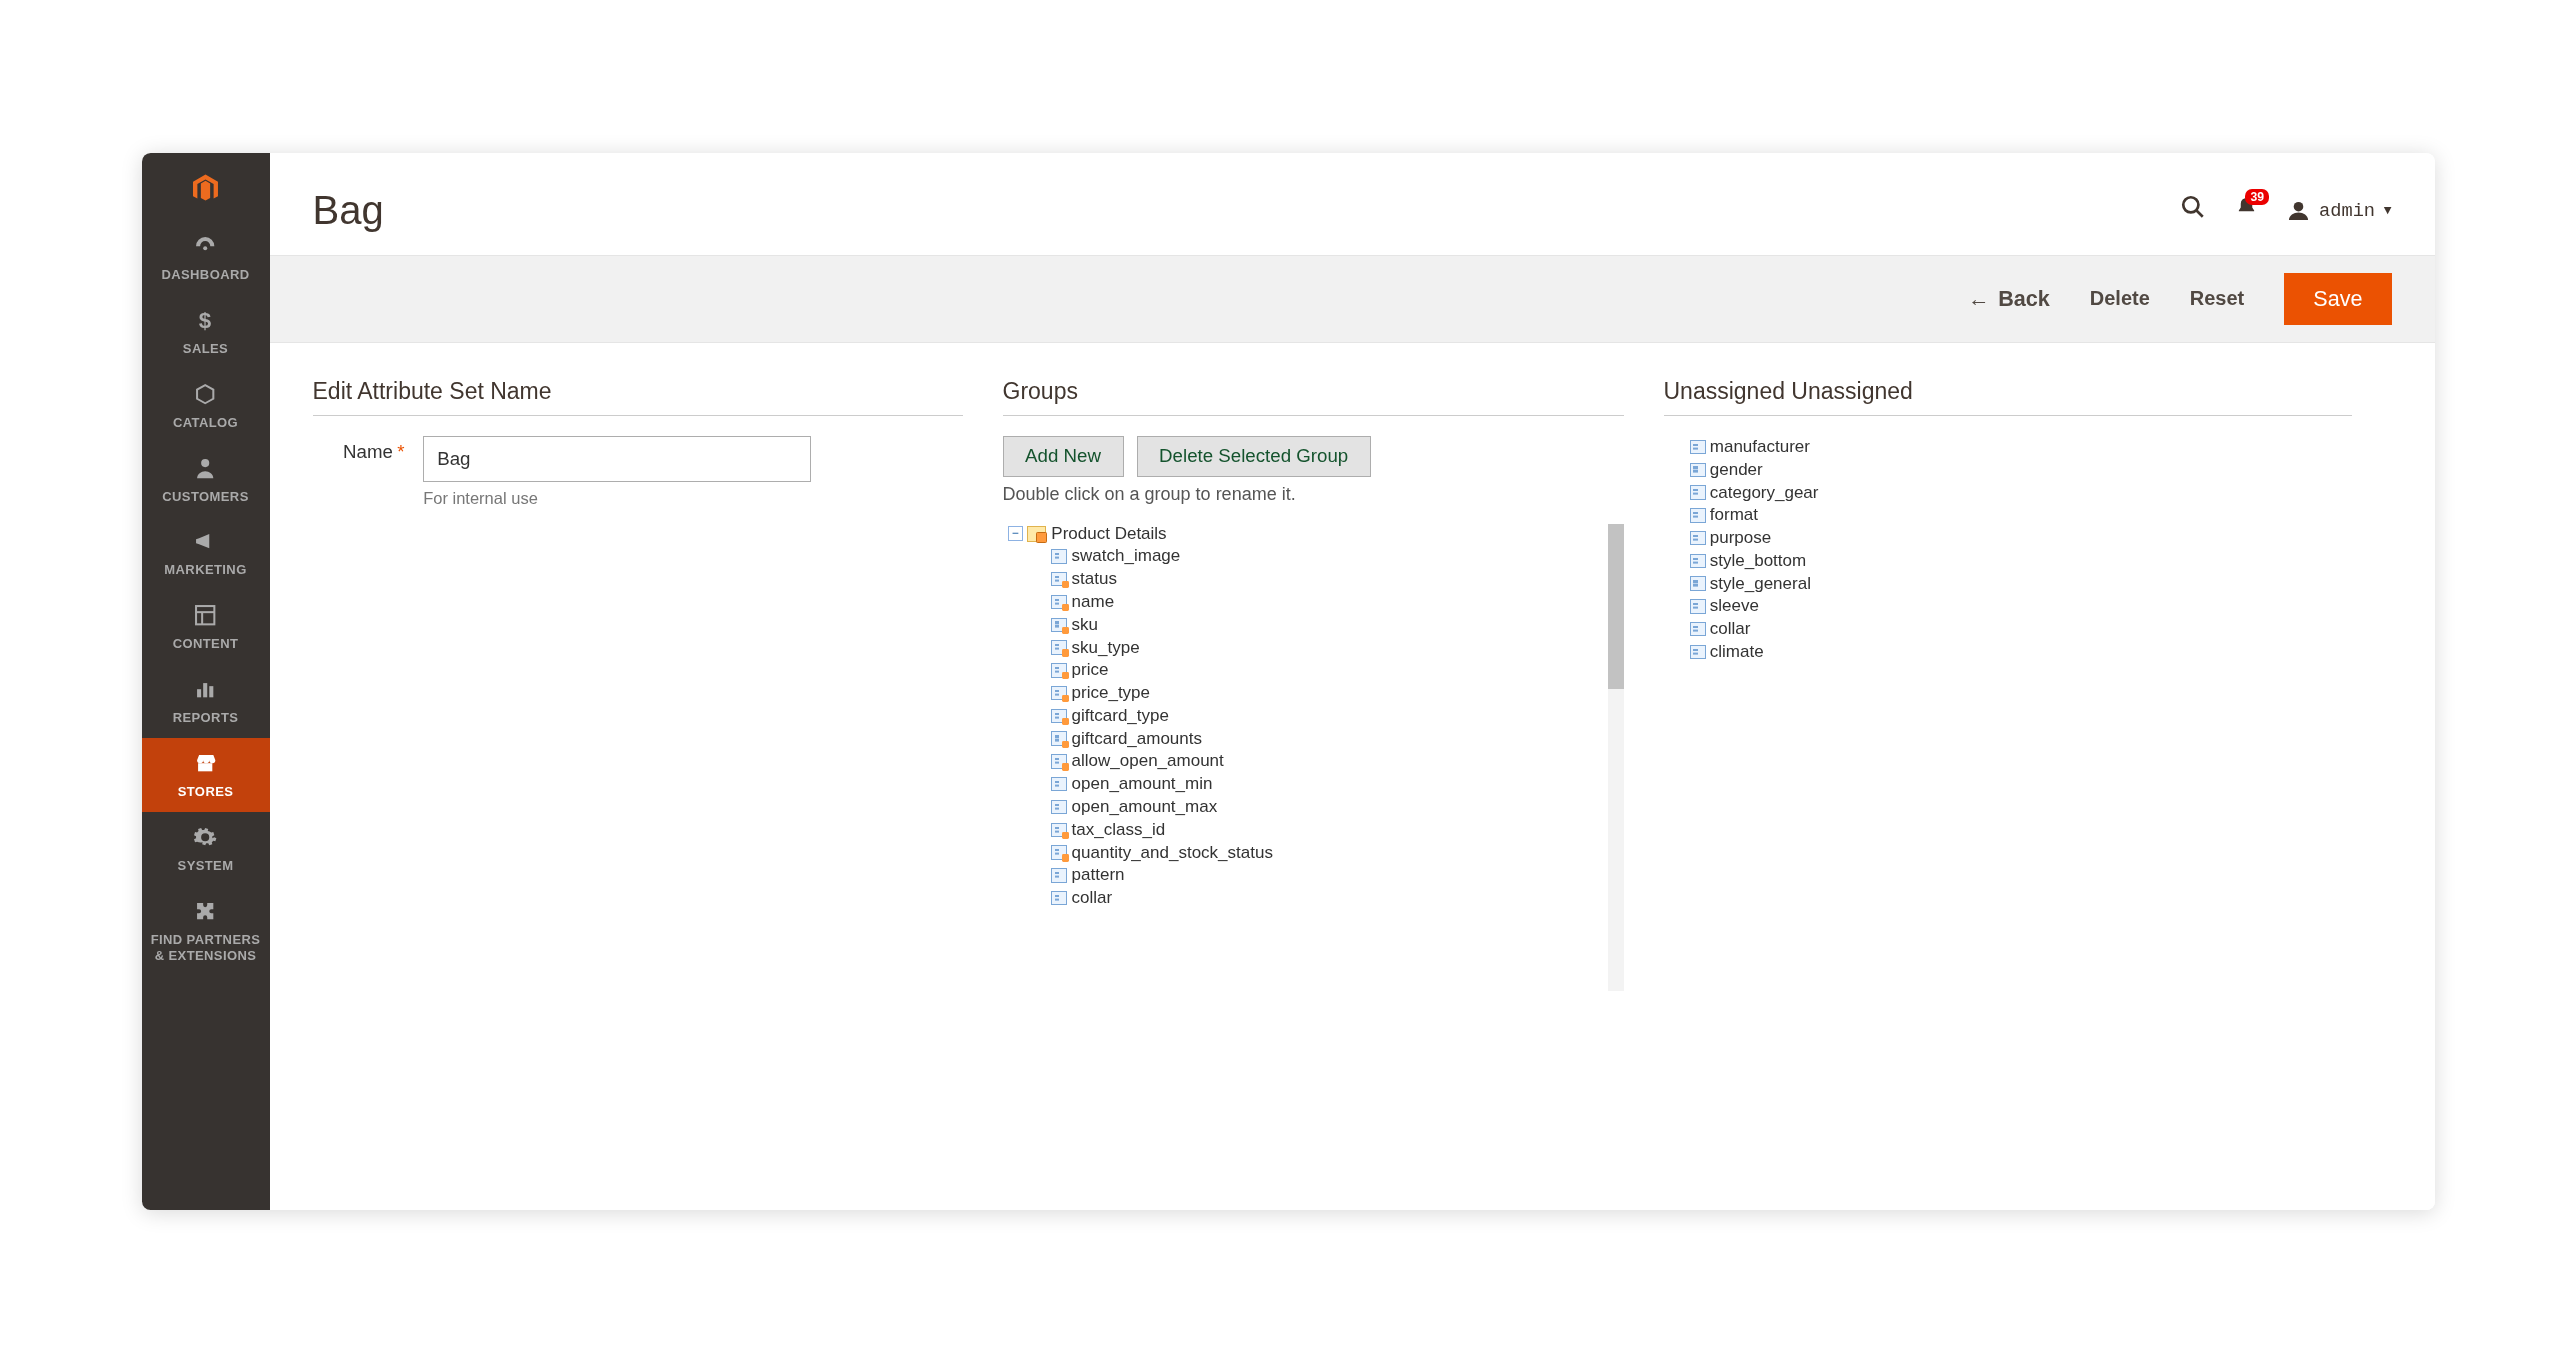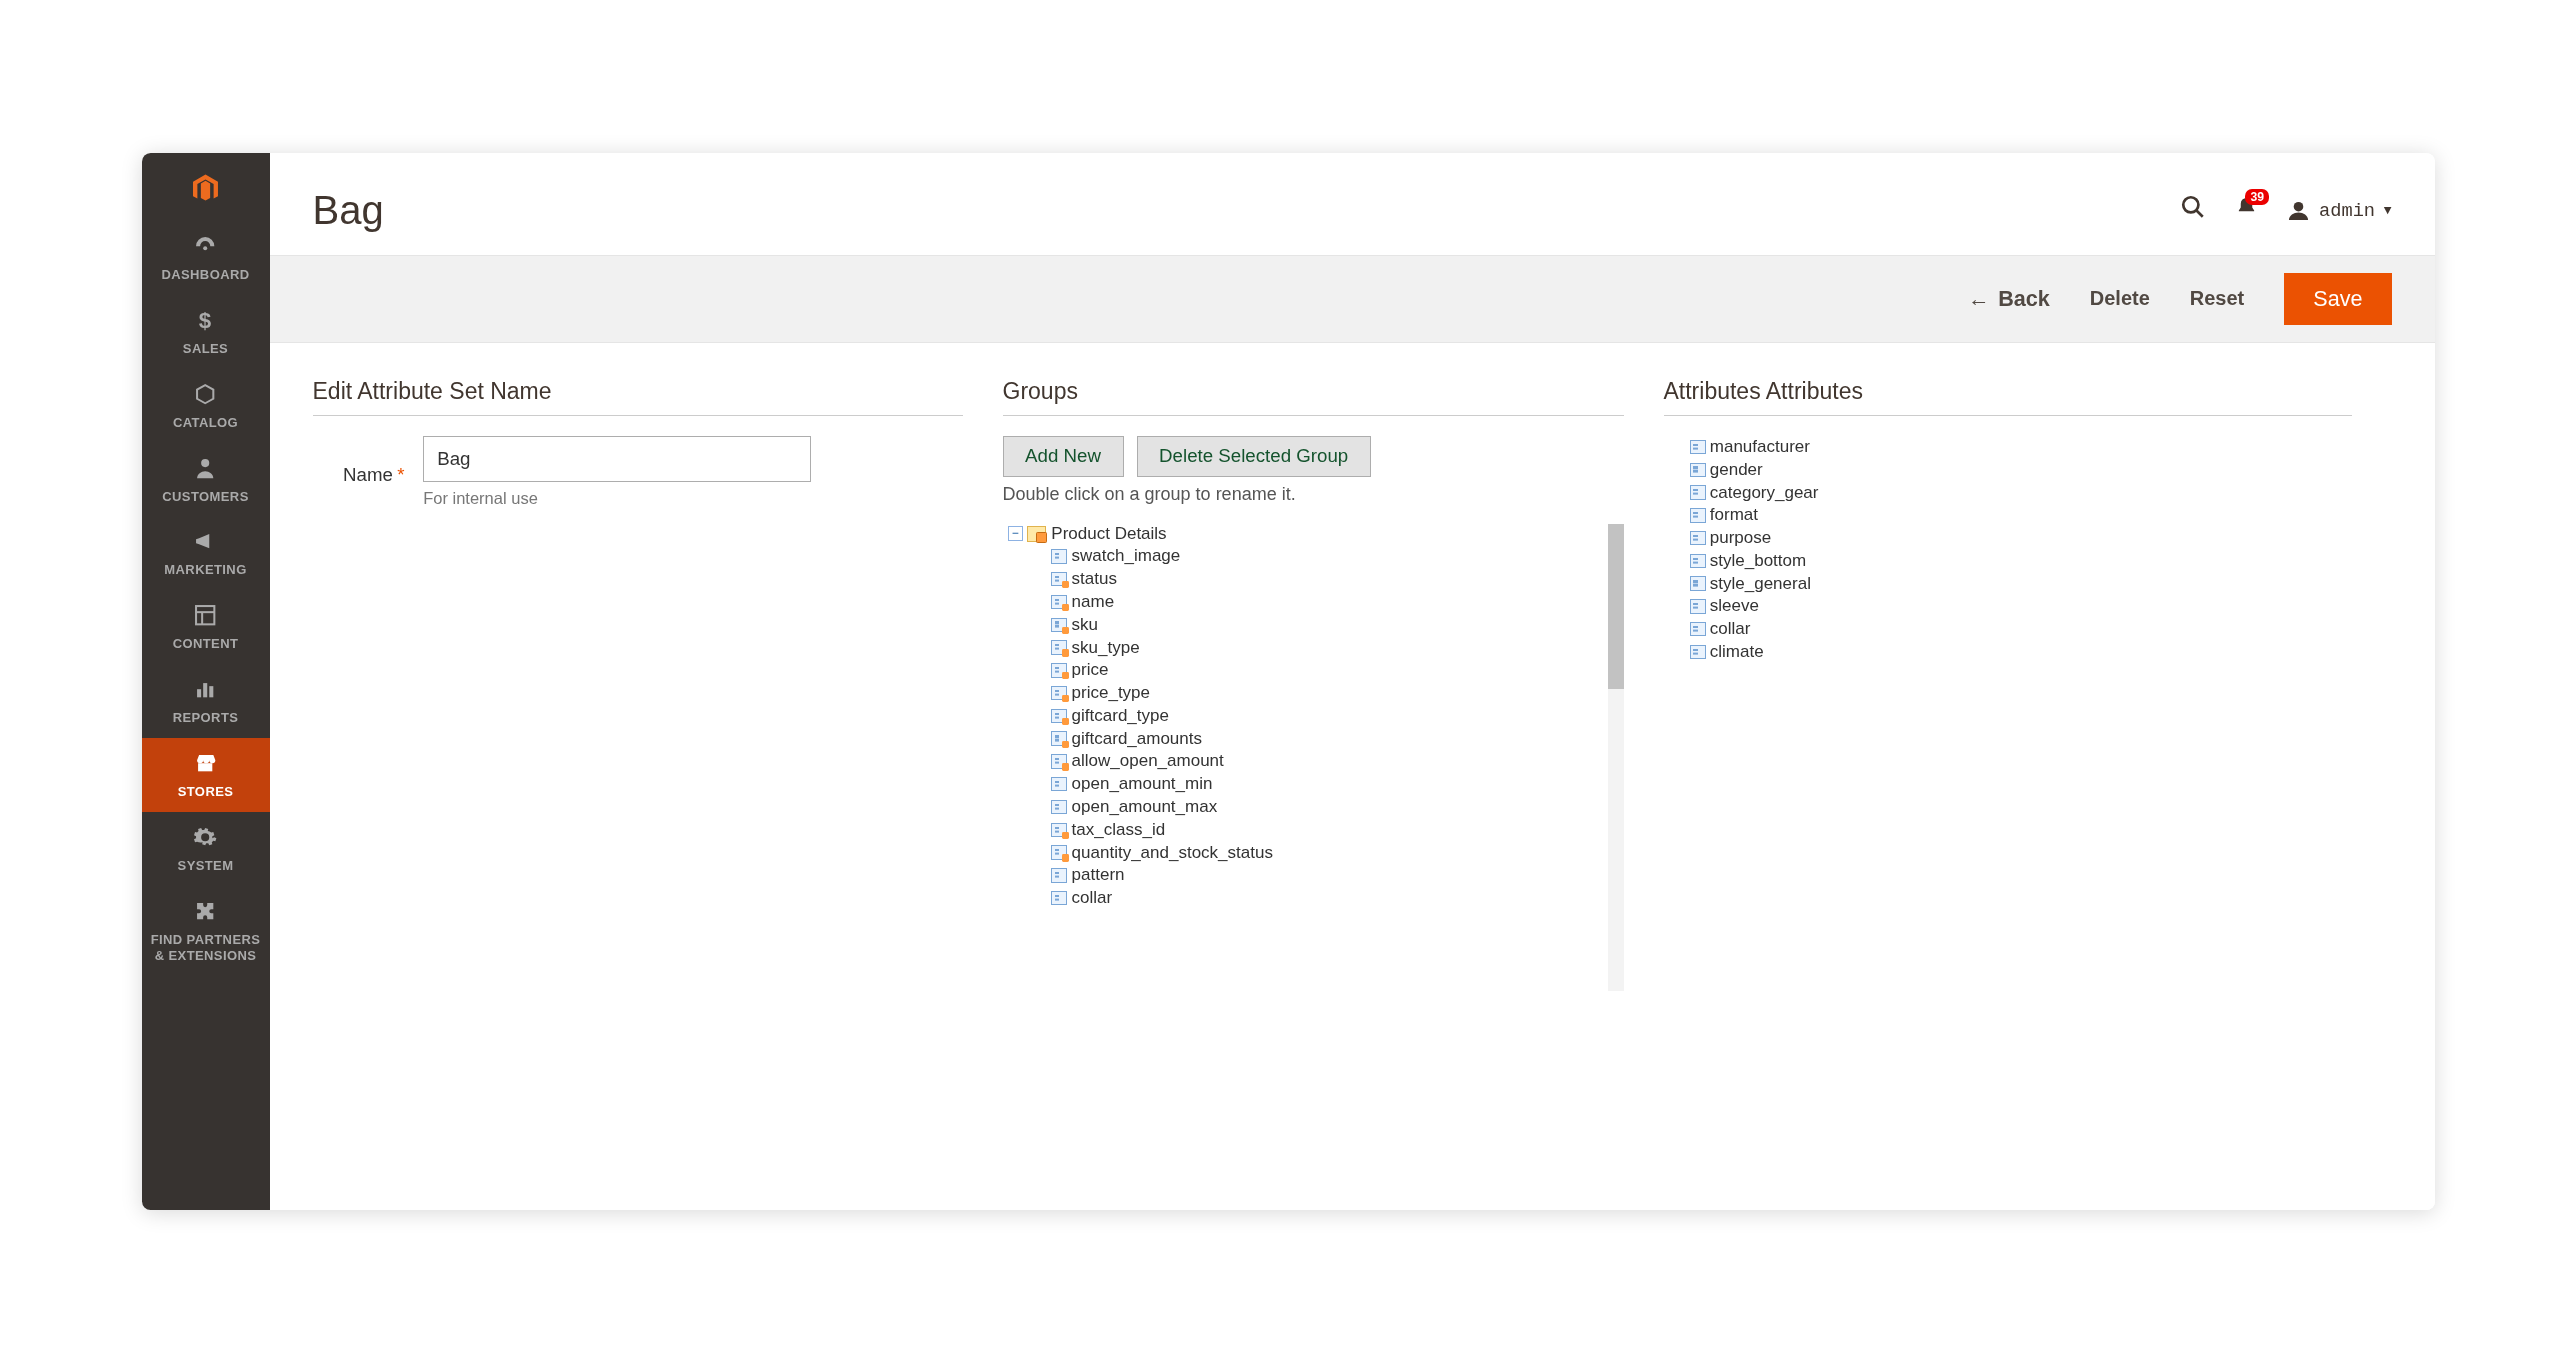--- a/index.html
+++ b/index.html
@@ -32,21 +32,21 @@
 .link-btn{background:none;border:none;color:#514943;font-size:20px;font-weight:600;cursor:pointer;}
 .primary-btn{background:#eb5202;color:#fff;border:none;font-size:21.6px;font-weight:400;padding:13px 29px;cursor:pointer;}
 
 .columns{display:flex;padding:35px 43px;gap:0;}
 .col{padding-right:40px;}
 .col:nth-child(1){width:690px;}
 .col:nth-child(2){width:661px;}
 .col:nth-child(3){flex:1;}
 .section-title{font-size:23px;font-weight:400;color:#41362f;border-bottom:0.7px solid #ccc;padding-bottom:10px;margin-bottom:20px;}
 
-.fieldrow{display:flex;align-items:center;gap:18.7px;}
+.fieldrow{display:flex;align-items:flex-start;gap:18.7px;}
 .fieldlabel{width:92px;text-align:right;font-size:18.7px;color:#333;padding-top:5.8px;}
 .req{color:#eb5202;font-size:18.7px;margin-left:4.3px;}
 .fieldbody{display:flex;flex-direction:column;gap:7.2px;}
 .text-input{width:388px;height:46px;border:0.7px solid #adadad;padding:0 13px;font-size:18.7px;color:#333;}
 .hint{font-size:16.5px;color:#777;}
 
 .btnrow{display:flex;gap:13px;margin-bottom:7.2px;}
 .sec-btn{background:#e3e3e3;border:0.7px solid #adadad;color:#14532d;font-size:18.7px;font-weight:400;padding:8.6px 21.6px;cursor:pointer;}
 .subhint{font-size:18px;color:#555;margin-bottom:18.7px;}
 
@@ -285,21 +285,21 @@
                   </div>
               </div>
             </div>
             <div class="scrollbar">
               <div class="scrollthumb"></div>
             </div>
           </div>
         </div>
 
         <div class="col">
-          <h2 class="section-title">Attributes Attributes</h2>
+          <h2 class="section-title">Unassigned Unassigned</h2>
           <div class="ua-list" id="ua-attrs">
               <div class="ua-item">
                 <span class="attr-ic"></span>
                 <span>manufacturer</span>
               </div>
               <div class="ua-item">
                 <span class="attr-ic"></span>
                 <span>gender</span>
               </div>
               <div class="ua-item">

